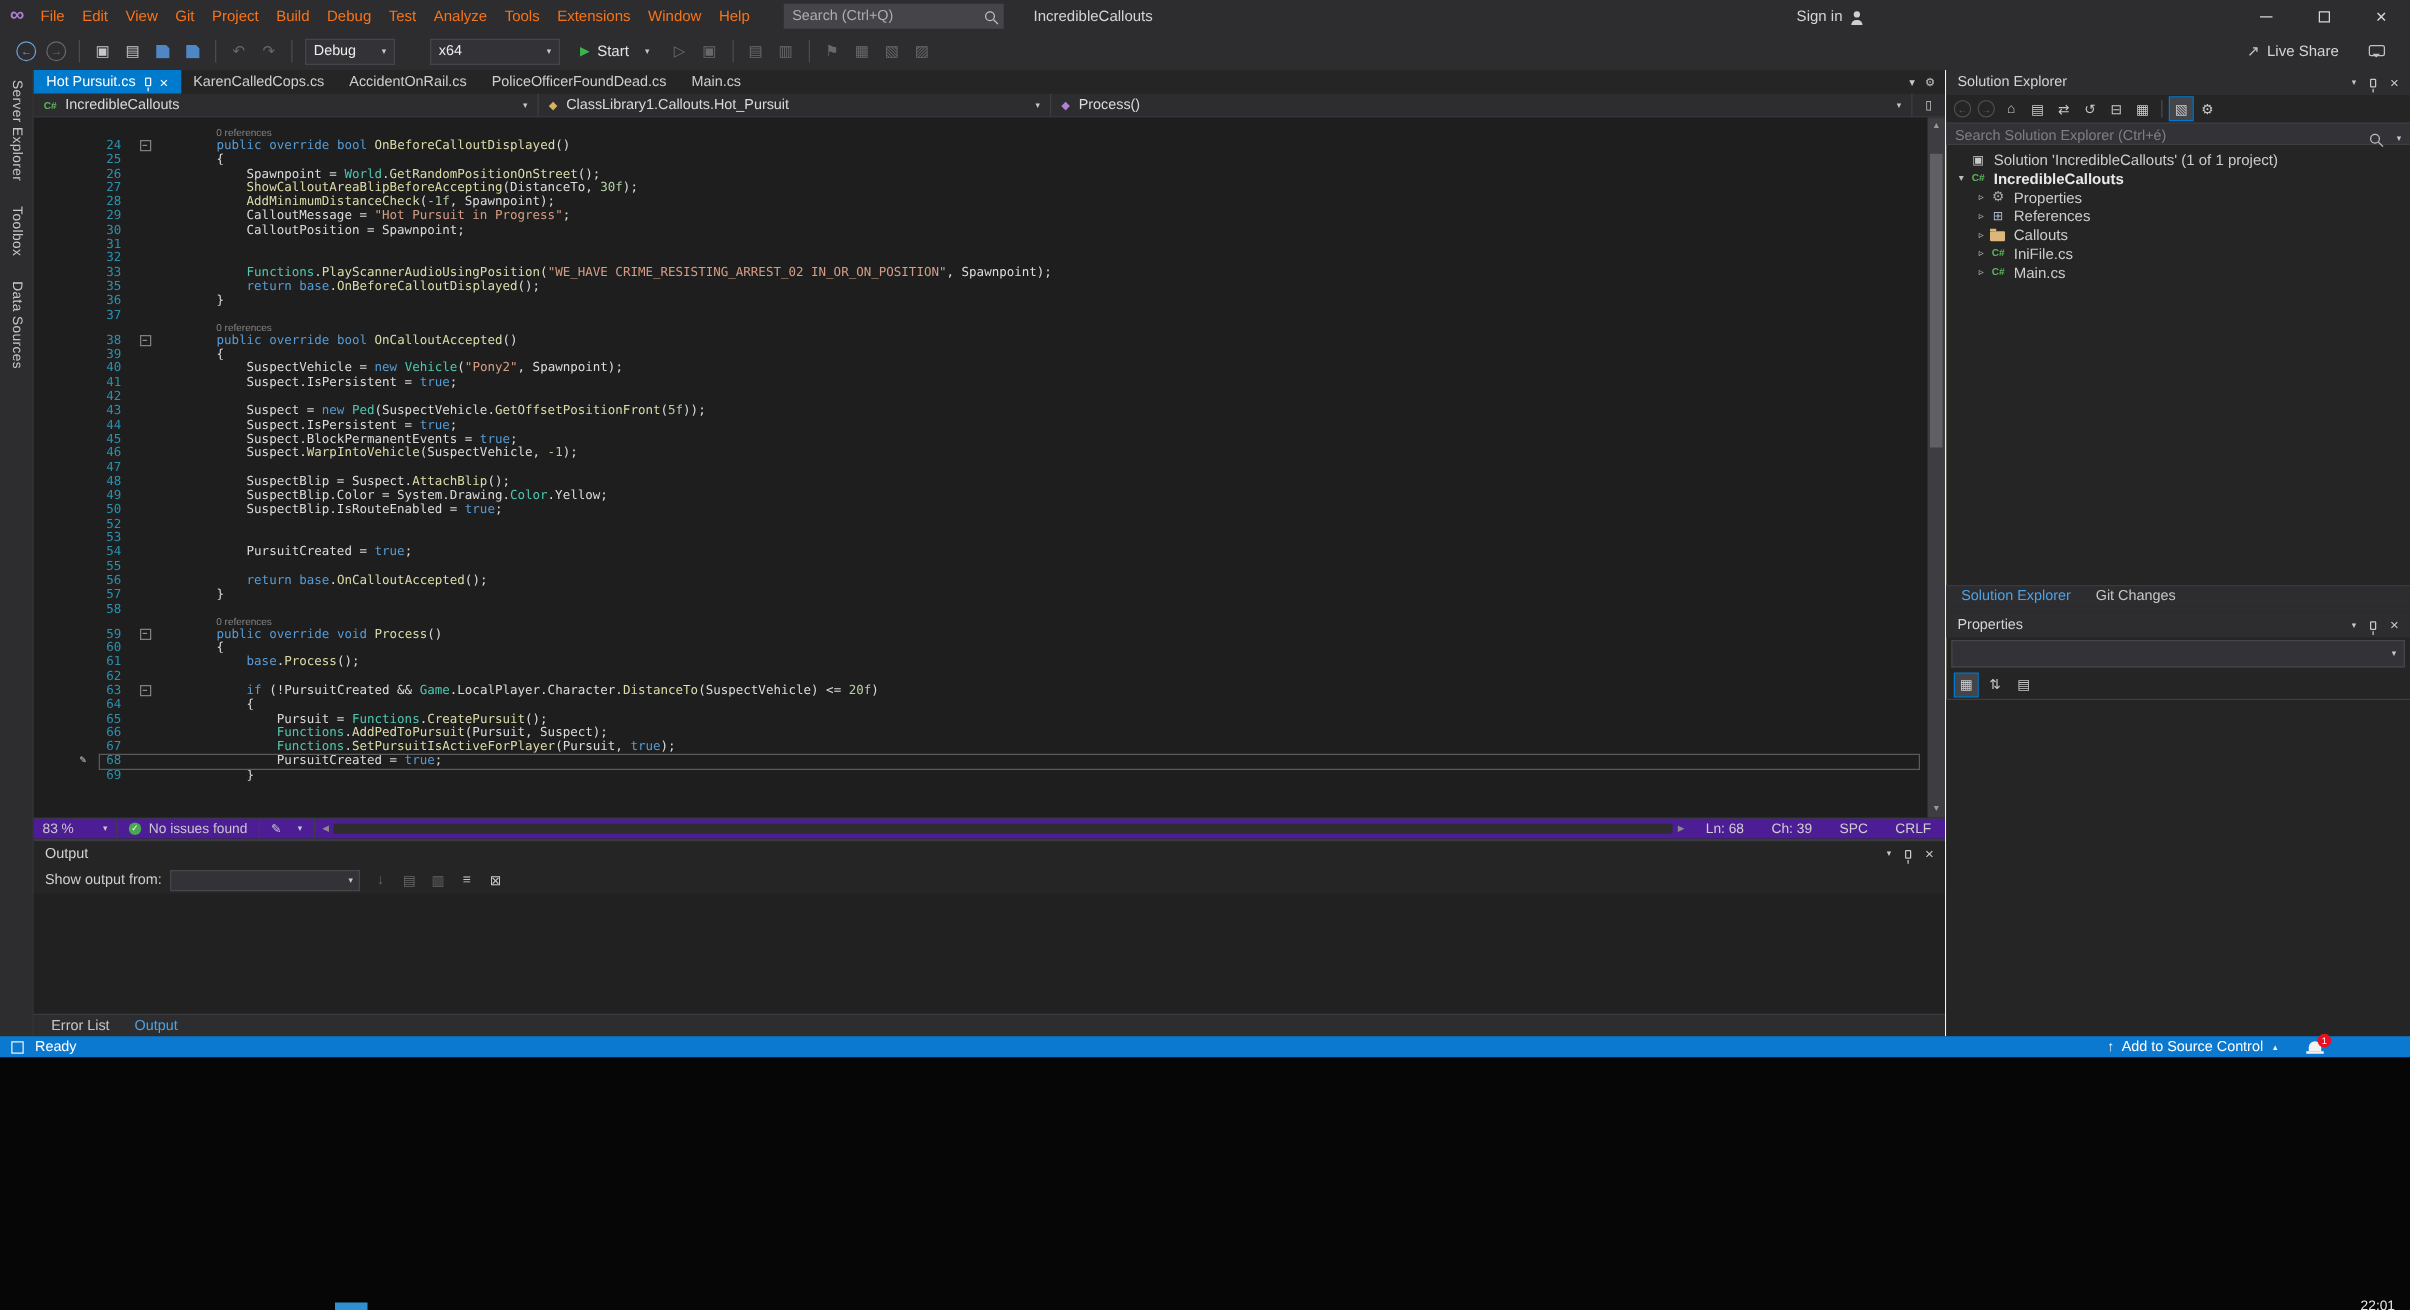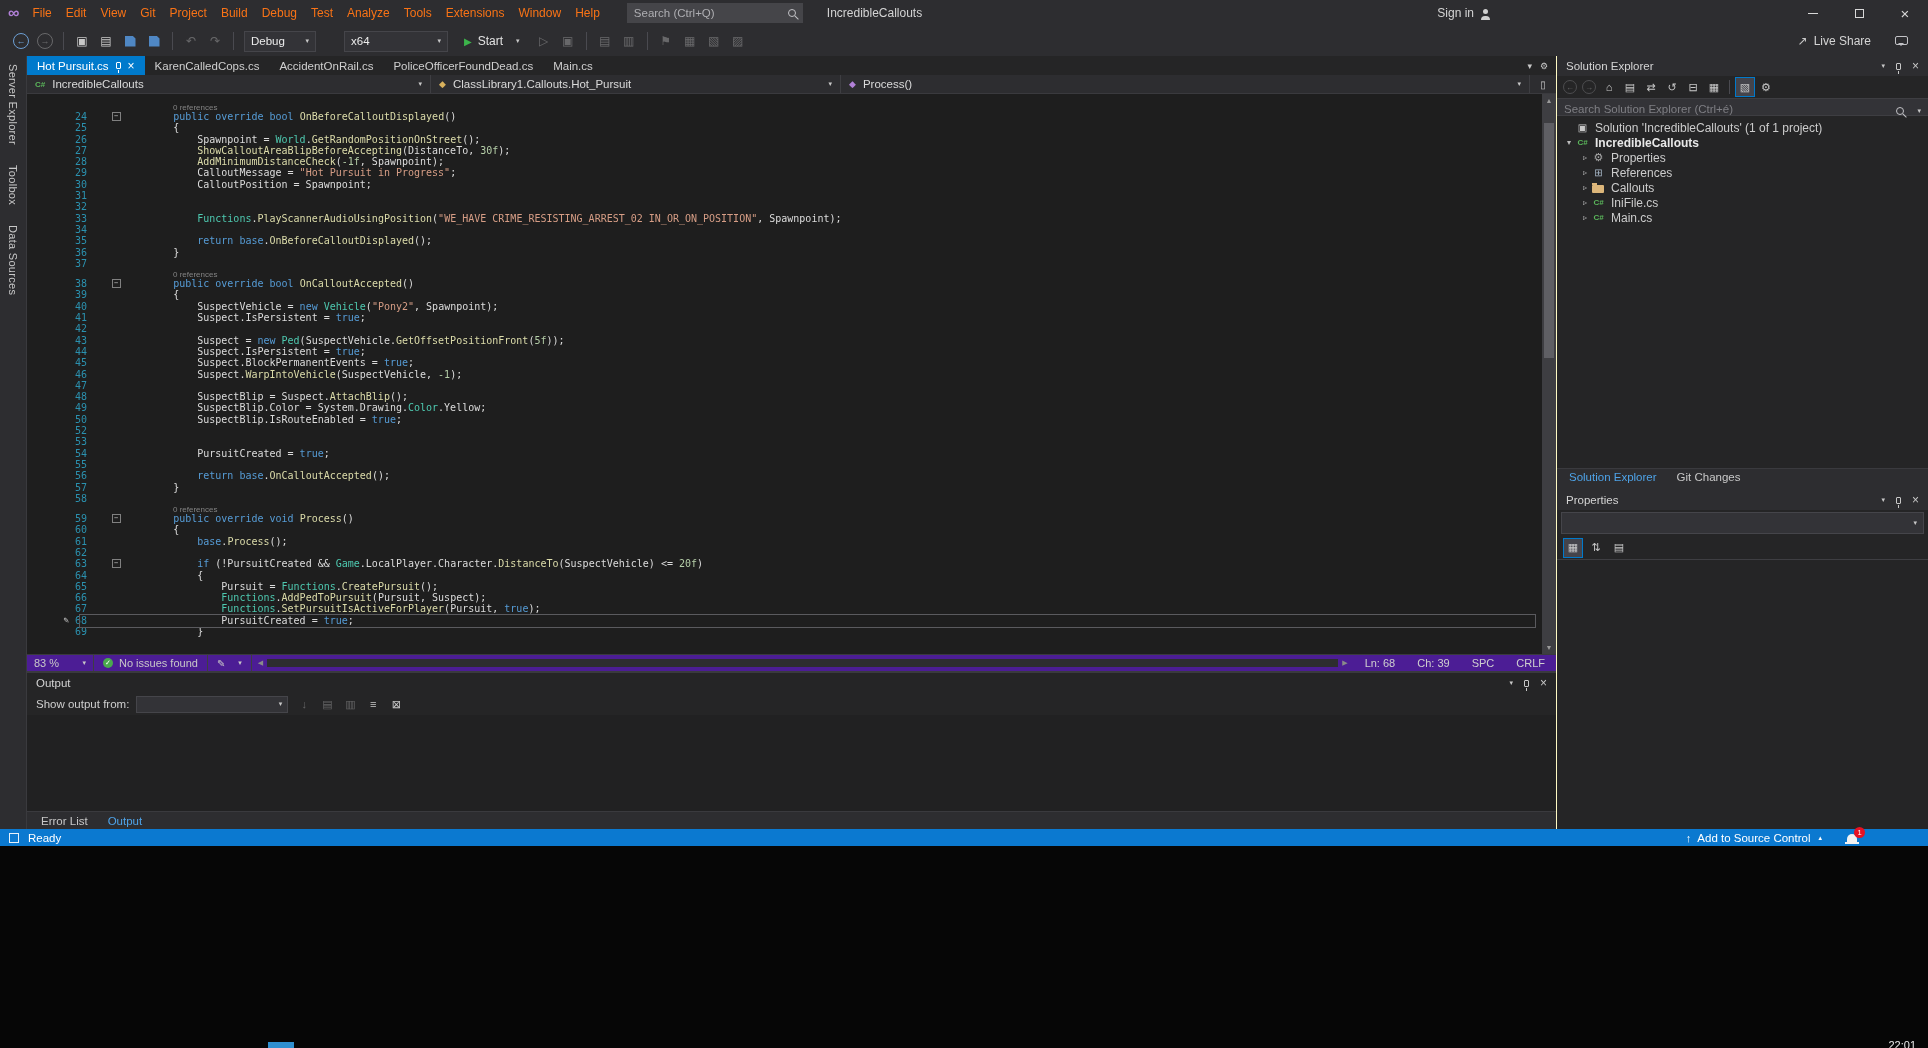--- a/index.html
+++ b/index.html
@@ -65,21 +65,21 @@
 .bc-icon{font-size:9px}
 .bc-proj{color:#5bb75b;font-size:8px;font-weight:bold}
 .bc-class{color:#d8b15c}
 .bc-method{color:#b180d7}
 .bc-split{width:26px;display:flex;align-items:center;justify-content:center;color:#c8c8c8;font-size:10px}
 
 .editor{flex:1;display:flex;min-height:0;background:#1e1e1e;position:relative}
 .code-area{flex:1;overflow:hidden;padding-top:8px;font-family:"DejaVu Sans Mono",monospace;font-size:10px}
 .code-row{display:flex;height:11.3px;line-height:11.3px;white-space:pre}
 .bp-margin{flex:0 0 48px;text-align:right;color:#c8c8c8;font-size:9px;padding-right:6px}
-.line-num{flex:0 0 32px;text-align:left;color:#2b91af}
+.line-num{flex:0 0 32px;text-align:center;color:#2b91af}
 .fold-col{flex:0 0 18px;display:flex;align-items:center;justify-content:center}
 .fold-box{width:9px;height:9px;border:1px solid #808080;color:#c8c8c8;font-size:7px;line-height:7px;text-align:center;background:#1e1e1e}
 .code-text{white-space:pre}
 .code-row.current::after{content:"";position:absolute;left:52px;right:20px;margin-top:-.5px;height:11.3px;border:1px solid #5a5a5e;pointer-events:none}
 .cl-row{height:9px;line-height:9px;padding-left:146px}
 .cl-text{color:#848484;font-size:8px;font-family:"Liberation Sans",sans-serif}
 .tok-k{color:#569cd6}.tok-p{color:#dcdcdc}.tok-m{color:#dcdcaa}.tok-s{color:#d69d85}.tok-num{color:#b5cea8}.tok-t2{color:#4ec9b0}
 .v-scroll{flex:0 0 14px;background:#3e3e42;display:flex;flex-direction:column}
 .v-arrow{height:13px;display:flex;align-items:center;justify-content:center;color:#999;font-size:7px}
 .v-track{flex:1;position:relative}
@@ -305,21 +305,20 @@
             <div class="code-row"><span class="bp-margin"></span><span class="line-num">24</span><span class="fold-col"><span class="fold-box">−</span></span><span class="code-text"><span class="tok-p">        </span><span class="tok-k">public</span><span class="tok-p"> </span><span class="tok-k">override</span><span class="tok-p"> </span><span class="tok-k">bool</span><span class="tok-p"> </span><span class="tok-m">OnBeforeCalloutDisplayed</span><span class="tok-p">()</span></span></div>
             <div class="code-row"><span class="bp-margin"></span><span class="line-num">25</span><span class="fold-col"></span><span class="code-text"><span class="tok-p">        {</span></span></div>
             <div class="code-row"><span class="bp-margin"></span><span class="line-num">26</span><span class="fold-col"></span><span class="code-text"><span class="tok-p">            Spawnpoint = </span><span class="tok-t2">World</span><span class="tok-p">.</span><span class="tok-m">GetRandomPositionOnStreet</span><span class="tok-p">();</span></span></div>
             <div class="code-row"><span class="bp-margin"></span><span class="line-num">27</span><span class="fold-col"></span><span class="code-text"><span class="tok-p">            </span><span class="tok-m">ShowCalloutAreaBlipBeforeAccepting</span><span class="tok-p">(DistanceTo, </span><span class="tok-num">30f</span><span class="tok-p">);</span></span></div>
             <div class="code-row"><span class="bp-margin"></span><span class="line-num">28</span><span class="fold-col"></span><span class="code-text"><span class="tok-p">            </span><span class="tok-m">AddMinimumDistanceCheck</span><span class="tok-p">(</span><span class="tok-num">-1f</span><span class="tok-p">, Spawnpoint);</span></span></div>
             <div class="code-row"><span class="bp-margin"></span><span class="line-num">29</span><span class="fold-col"></span><span class="code-text"><span class="tok-p">            CalloutMessage = </span><span class="tok-s">"Hot Pursuit in Progress"</span><span class="tok-p">;</span></span></div>
             <div class="code-row"><span class="bp-margin"></span><span class="line-num">30</span><span class="fold-col"></span><span class="code-text"><span class="tok-p">            CalloutPosition = Spawnpoint;</span></span></div>
             <div class="code-row"><span class="bp-margin"></span><span class="line-num">31</span><span class="fold-col"></span><span class="code-text"></span></div>
             <div class="code-row"><span class="bp-margin"></span><span class="line-num">32</span><span class="fold-col"></span><span class="code-text"></span></div>
             <div class="code-row"><span class="bp-margin"></span><span class="line-num">33</span><span class="fold-col"></span><span class="code-text"><span class="tok-p">            </span><span class="tok-t2">Functions</span><span class="tok-p">.</span><span class="tok-m">PlayScannerAudioUsingPosition</span><span class="tok-p">(</span><span class="tok-s">"WE_HAVE CRIME_RESISTING_ARREST_02 IN_OR_ON_POSITION"</span><span class="tok-p">, Spawnpoint);</span></span></div>
-            <div class="code-row"><span class="bp-margin"></span><span class="line-num">34</span><span class="fold-col"></span><span class="code-text"></span></div>
             <div class="code-row"><span class="bp-margin"></span><span class="line-num">35</span><span class="fold-col"></span><span class="code-text"><span class="tok-p">            </span><span class="tok-k">return</span><span class="tok-p"> </span><span class="tok-k">base</span><span class="tok-p">.</span><span class="tok-m">OnBeforeCalloutDisplayed</span><span class="tok-p">();</span></span></div>
             <div class="code-row"><span class="bp-margin"></span><span class="line-num">36</span><span class="fold-col"></span><span class="code-text"><span class="tok-p">        }</span></span></div>
             <div class="code-row"><span class="bp-margin"></span><span class="line-num">37</span><span class="fold-col"></span><span class="code-text"></span></div>
             <div class="cl-row"><span class="cl-text">0 references</span></div>
             <div class="code-row"><span class="bp-margin"></span><span class="line-num">38</span><span class="fold-col"><span class="fold-box">−</span></span><span class="code-text"><span class="tok-p">        </span><span class="tok-k">public</span><span class="tok-p"> </span><span class="tok-k">override</span><span class="tok-p"> </span><span class="tok-k">bool</span><span class="tok-p"> </span><span class="tok-m">OnCalloutAccepted</span><span class="tok-p">()</span></span></div>
             <div class="code-row"><span class="bp-margin"></span><span class="line-num">39</span><span class="fold-col"></span><span class="code-text"><span class="tok-p">        {</span></span></div>
             <div class="code-row"><span class="bp-margin"></span><span class="line-num">40</span><span class="fold-col"></span><span class="code-text"><span class="tok-p">            SuspectVehicle = </span><span class="tok-k">new</span><span class="tok-p"> </span><span class="tok-t2">Vehicle</span><span class="tok-p">(</span><span class="tok-s">"Pony2"</span><span class="tok-p">, Spawnpoint);</span></span></div>
             <div class="code-row"><span class="bp-margin"></span><span class="line-num">41</span><span class="fold-col"></span><span class="code-text"><span class="tok-p">            Suspect.IsPersistent = </span><span class="tok-k">true</span><span class="tok-p">;</span></span></div>
             <div class="code-row"><span class="bp-margin"></span><span class="line-num">42</span><span class="fold-col"></span><span class="code-text"></span></div>
             <div class="code-row"><span class="bp-margin"></span><span class="line-num">43</span><span class="fold-col"></span><span class="code-text"><span class="tok-p">            Suspect = </span><span class="tok-k">new</span><span class="tok-p"> </span><span class="tok-t2">Ped</span><span class="tok-p">(SuspectVehicle.</span><span class="tok-m">GetOffsetPositionFront</span><span class="tok-p">(</span><span class="tok-num">5f</span><span class="tok-p">));</span></span></div>

